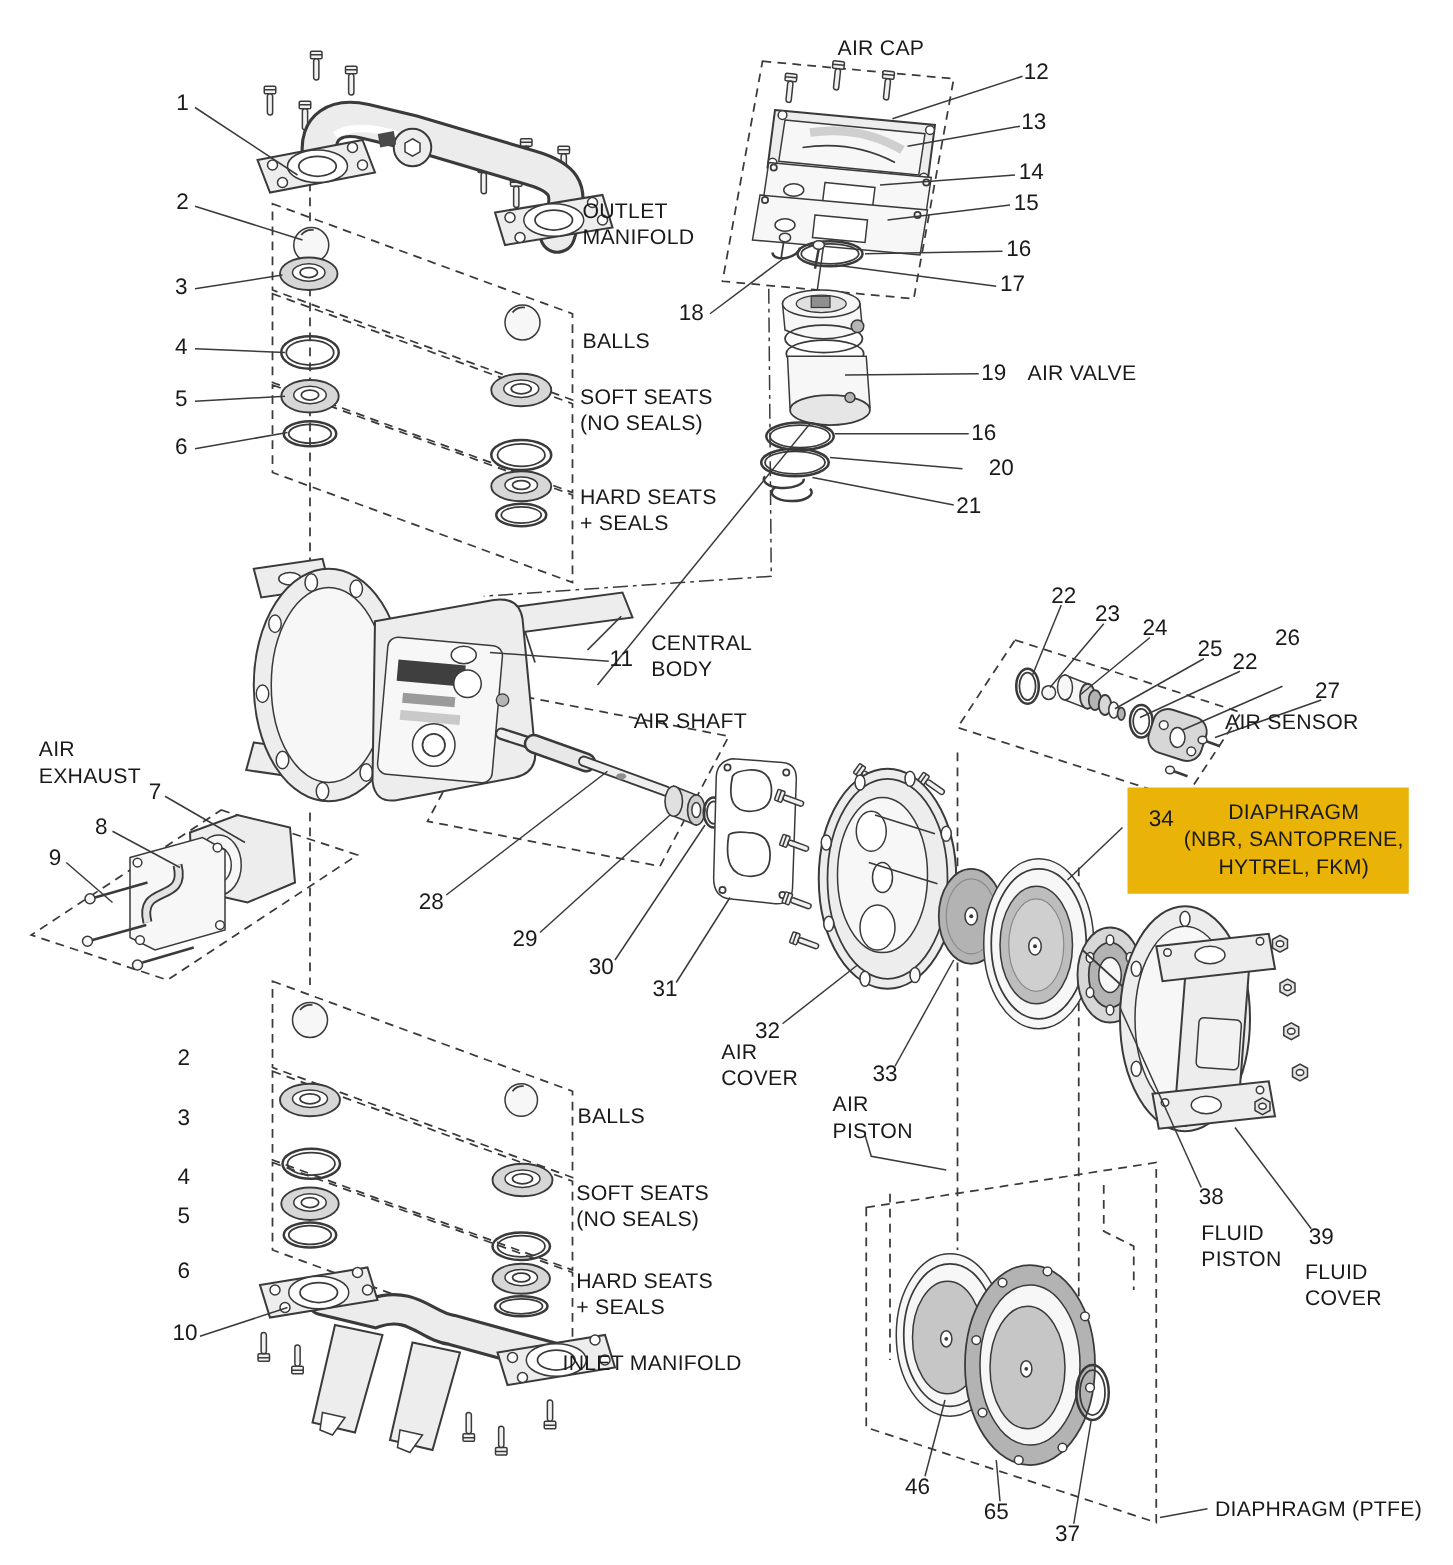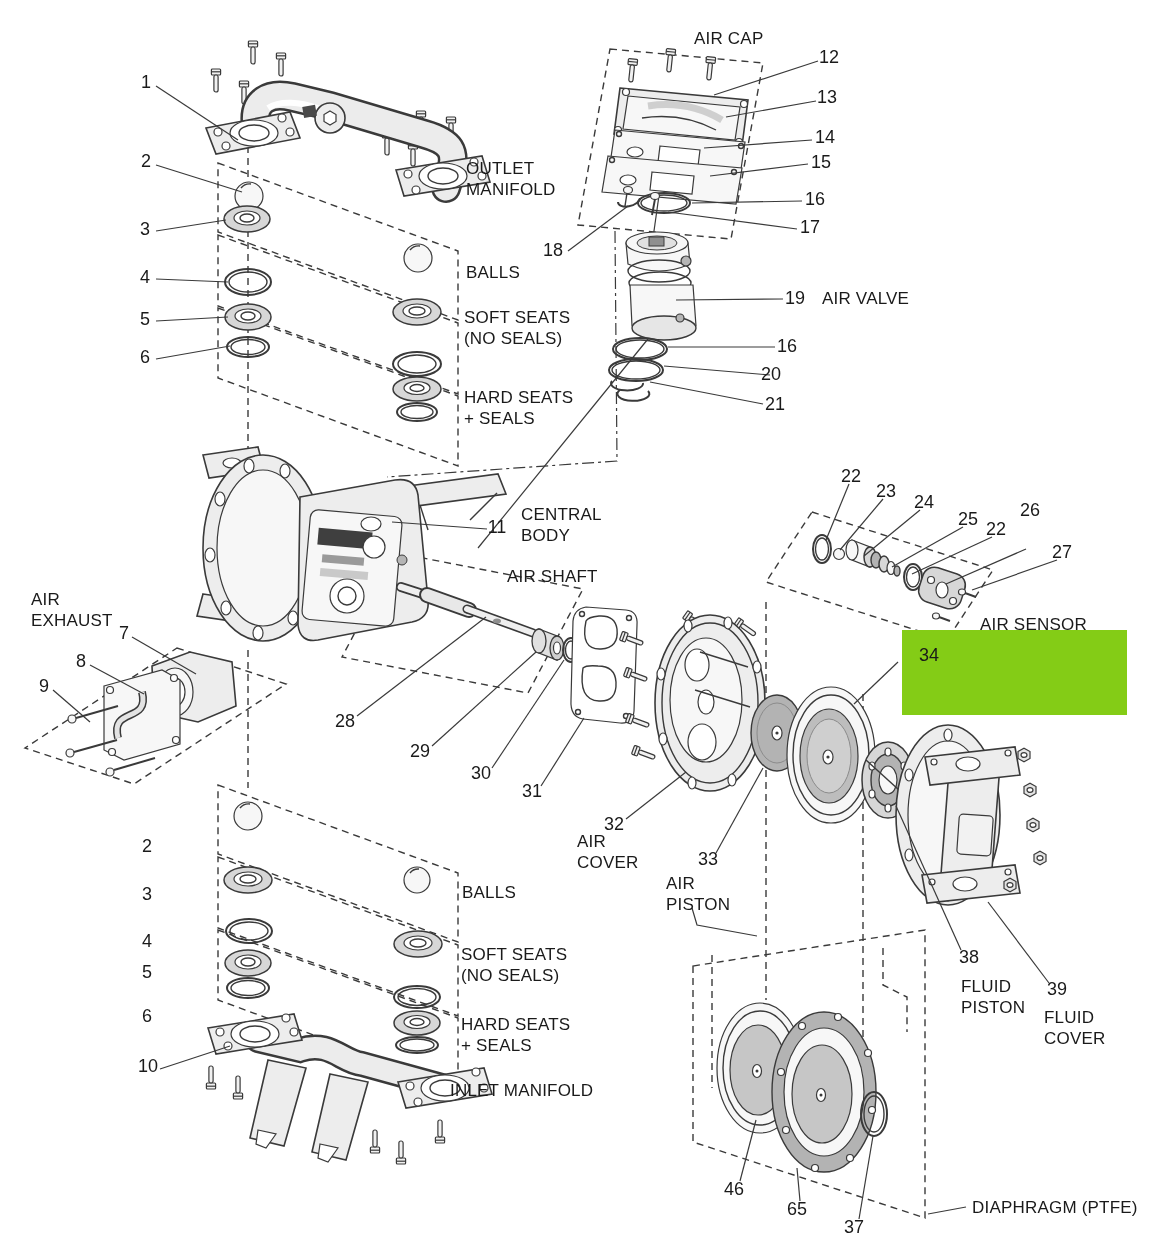--- a/index.html
+++ b/index.html
@@ -487,21 +487,21 @@
 <span class="num" style="left:497px;top:527px">11</span>
 <span class="num" style="left:829px;top:57px">12</span>
 <span class="num" style="left:827px;top:97px">13</span>
 <span class="num" style="left:825px;top:137px">14</span>
 <span class="num" style="left:821px;top:162px">15</span>
 <span class="num" style="left:815px;top:199px">16</span>
 <span class="num" style="left:810px;top:227px">17</span>
 <span class="num" style="left:553px;top:250px">18</span>
 <span class="num" style="left:795px;top:298px">19</span>
 <span class="num" style="left:787px;top:346px">16</span>
-<span class="num" style="left:771px;top:374px">20</span>
+<span class="num" style="left:801px;top:374px">20</span>
 <span class="num" style="left:775px;top:404px">21</span>
 <span class="num" style="left:851px;top:476px">22</span>
 <span class="num" style="left:886px;top:491px">23</span>
 <span class="num" style="left:924px;top:502px">24</span>
 <span class="num" style="left:968px;top:519px">25</span>
 <span class="num" style="left:996px;top:529px">22</span>
 <span class="num" style="left:1030px;top:510px">26</span>
 <span class="num" style="left:1062px;top:552px">27</span>
 <span class="num" style="left:345px;top:721px">28</span>
 <span class="num" style="left:420px;top:751px">29</span>
@@ -515,46 +515,49 @@
 <span class="num" style="left:969px;top:957px">38</span>
 <span class="num" style="left:1057px;top:989px">39</span>
 <span class="num" style="left:147px;top:846px">2</span>
 <span class="num" style="left:147px;top:894px">3</span>
 <span class="num" style="left:147px;top:941px">4</span>
 <span class="num" style="left:147px;top:972px">5</span>
 <span class="num" style="left:147px;top:1016px">6</span>
 
 <span class="lbl" style="left:466px;top:158px">OUTLET
 MANIFOLD</span>
-<span class="lbl" style="left:694px;top:28px">AIR CAP</span>
+<span class="lbl" style="left:670px;top:28px">AIR CAP</span>
 <span class="lbl" style="left:466px;top:262px">BALLS</span>
 <span class="lbl" style="left:464px;top:307px">SOFT SEATS
 (NO SEALS)</span>
 <span class="lbl" style="left:464px;top:387px">HARD SEATS
 + SEALS</span>
 <span class="lbl" style="left:822px;top:288px">AIR VALVE</span>
 <span class="lbl" style="left:521px;top:504px">CENTRAL
 BODY</span>
 <span class="lbl" style="left:507px;top:566px">AIR SHAFT</span>
 <span class="lbl" style="left:31px;top:589px">AIR
 EXHAUST</span>
-<span class="lbl" style="left:980px;top:614px">AIR SENSOR</span>
+<span class="lbl" style="left:980px;top:567px">AIR SENSOR</span>
 <span class="lbl" style="left:577px;top:831px">AIR
 COVER</span>
 <span class="lbl" style="left:666px;top:873px">AIR
 PISTON</span>
 <span class="lbl" style="left:961px;top:976px">FLUID
 PISTON</span>
 <span class="lbl" style="left:1044px;top:1007px">FLUID
 COVER</span>
 <span class="lbl" style="left:462px;top:882px">BALLS</span>
 <span class="lbl" style="left:461px;top:944px">SOFT SEATS
 (NO SEALS)</span>
 <span class="lbl" style="left:461px;top:1014px">HARD SEATS
 + SEALS</span>
 <span class="lbl" style="left:450px;top:1080px">INLET MANIFOLD</span>
 <span class="lbl" style="left:972px;top:1197px">DIAPHRAGM (PTFE)</span>
 
-<div class="hl" style="background: #84cc16; text-align: center;">
+<div class="hl" style="background: #eab308; text-align: center;">
   <span class="hl-num">34</span>
+  <span class="hl-lbl">DIAPHRAGM
+(NBR, SANTOPRENE,
+HYTREL, FKM)</span>
 </div>
 
 </div>
 
 </body></html>

